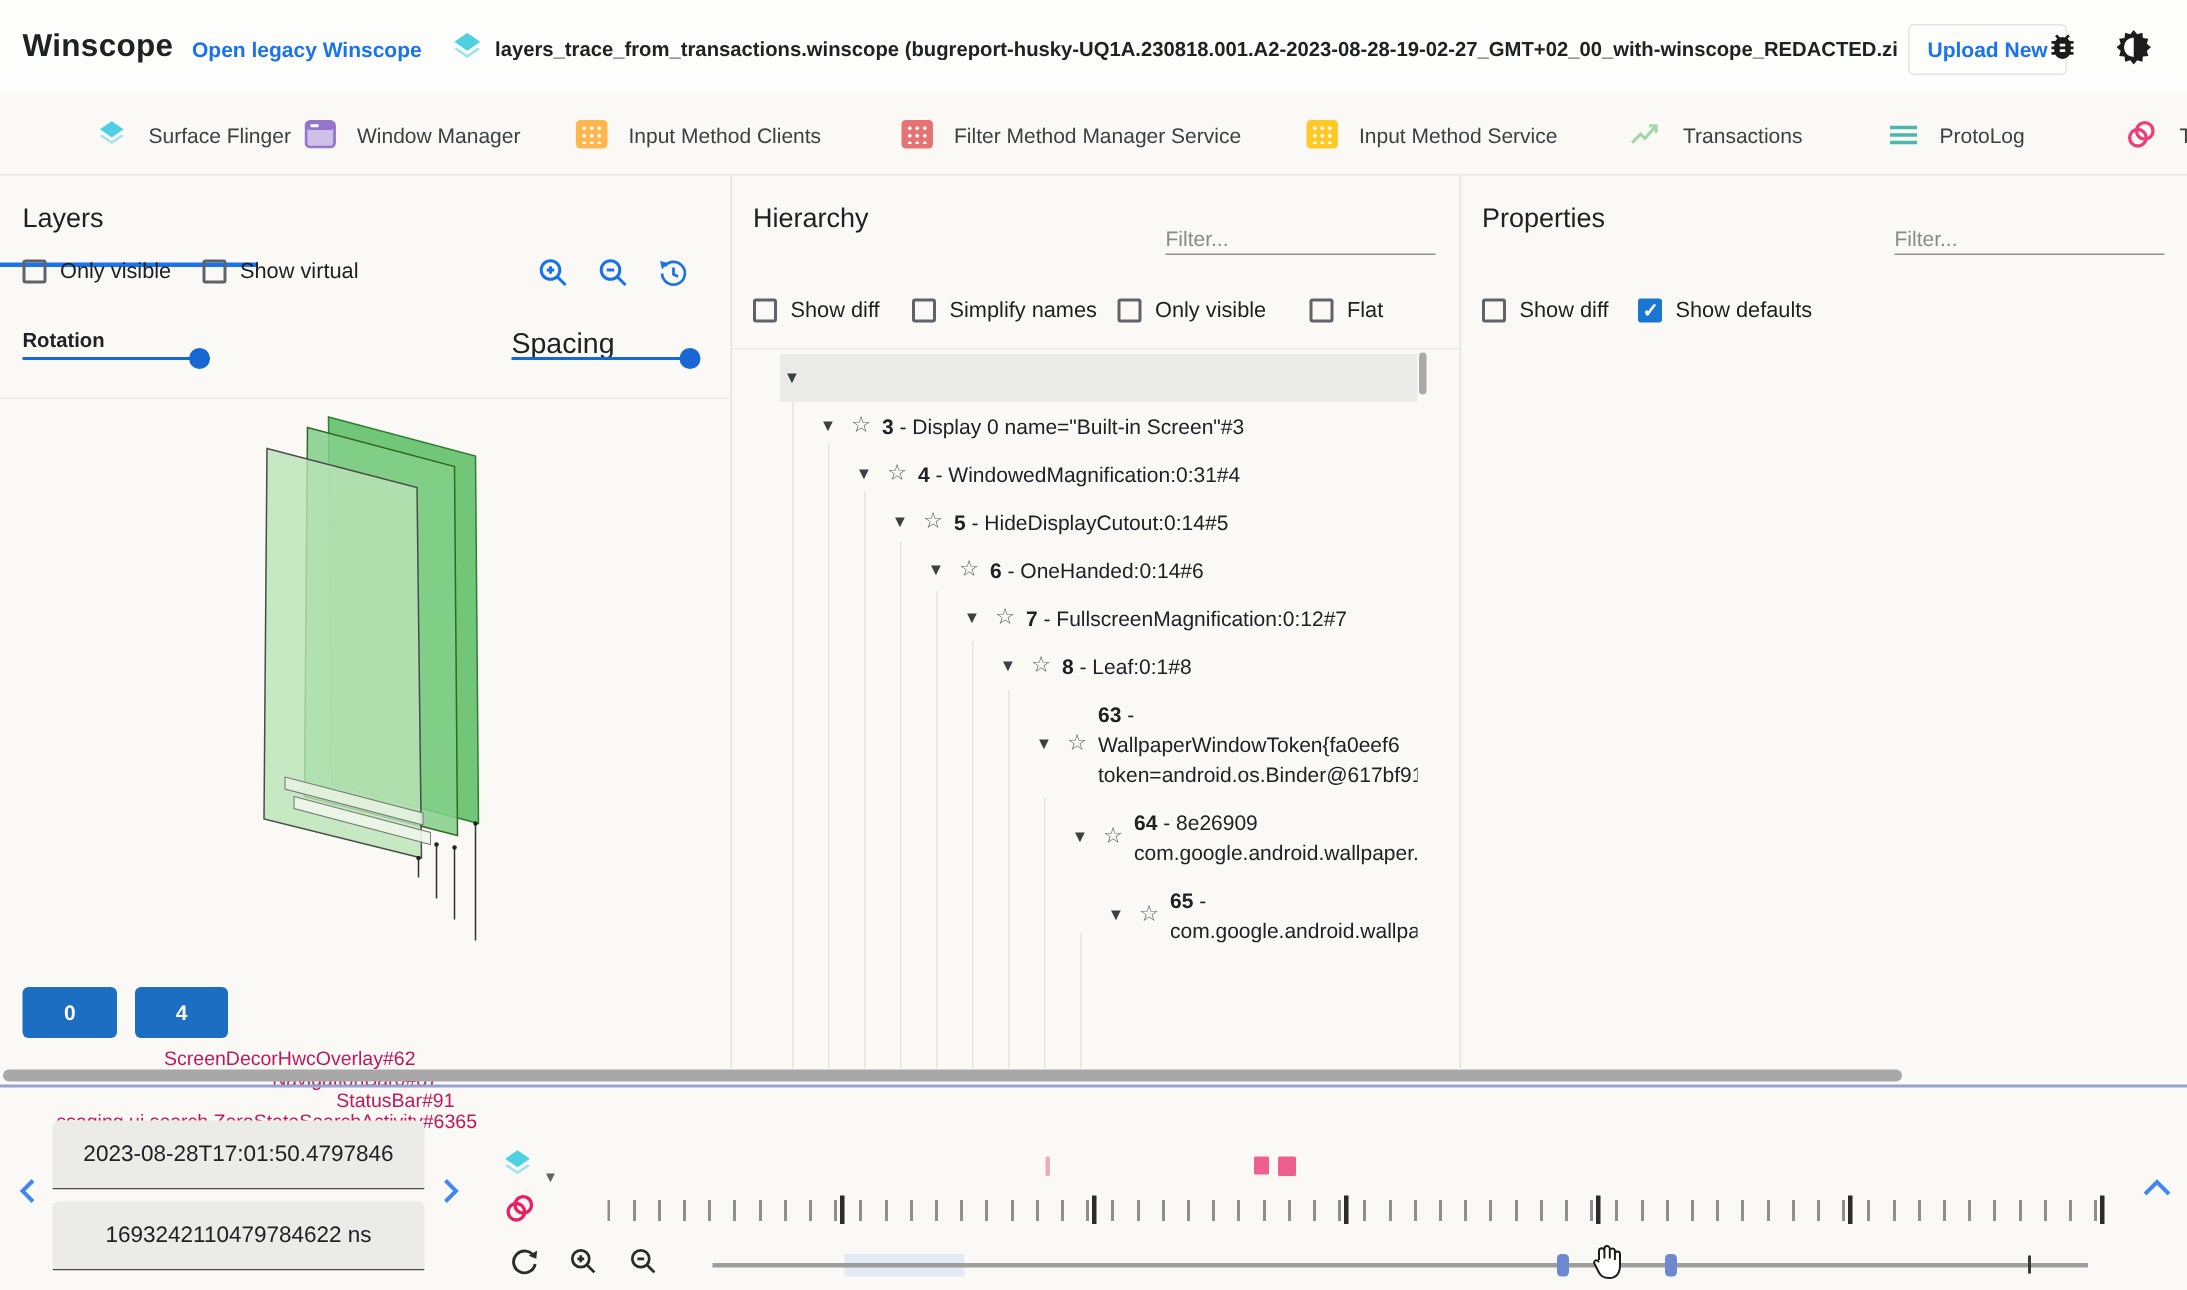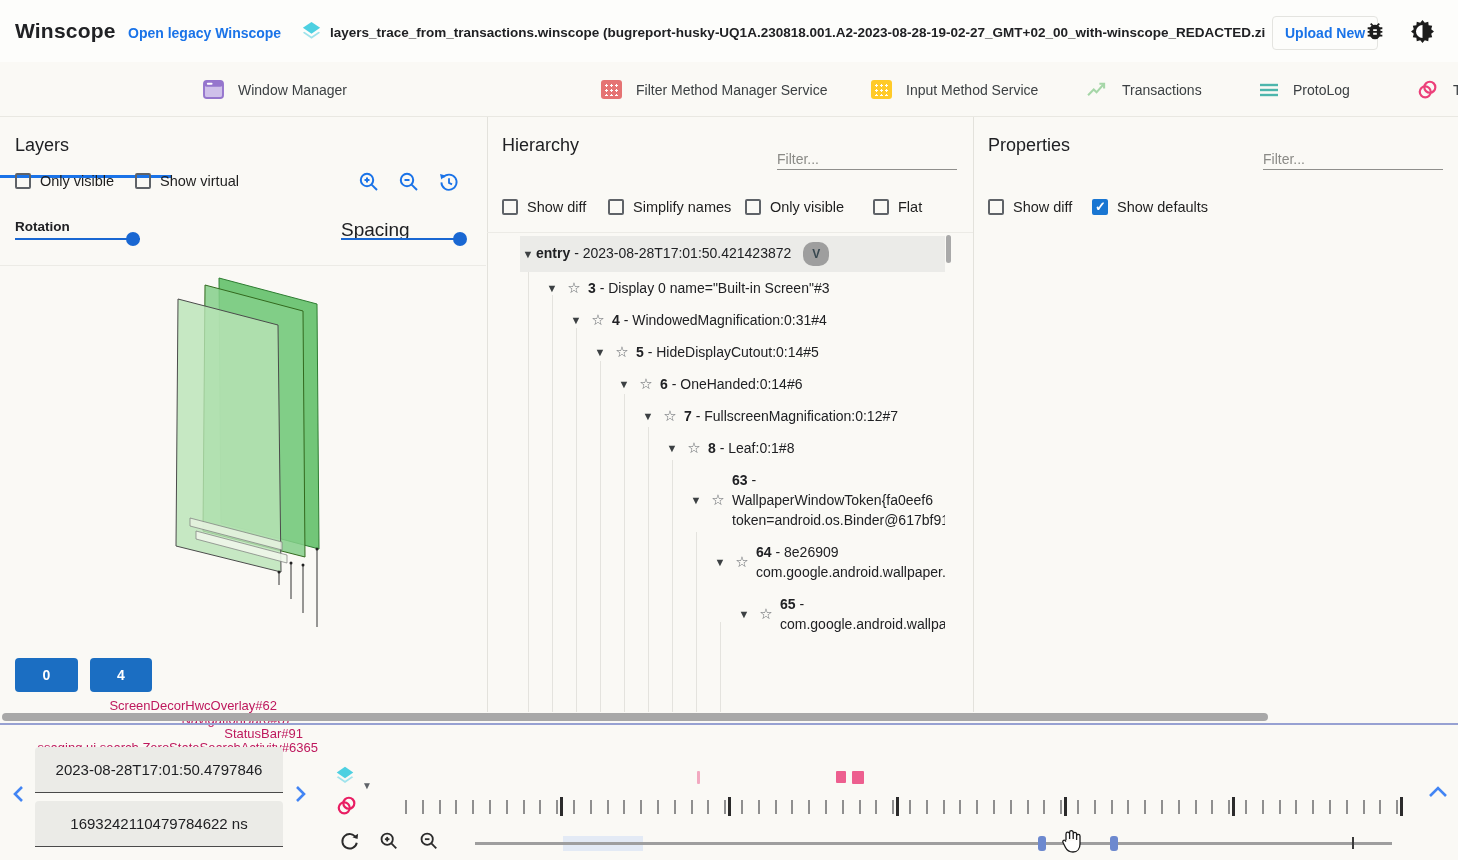--- a/index.html
+++ b/index.html
@@ -103,27 +103,38 @@
   <span id="contrast-icon">
     <svg width="23" height="23" viewBox="0 0 24 24">
         <path fill="#1c1c1c" d="M12 0l2.4 2.9 3.6-1 .4 3.7 3.7.4-1 3.6L24 12l-2.9 2.4 1 3.6-3.7.4-.4 3.7-3.6-1L12 24l-2.4-2.9-3.6 1-.4-3.7-3.7-.4 1-3.6L0 12l2.9-2.4-1-3.6 3.7-.4.4-3.7 3.6 1z"></path>
         <circle cx="12" cy="12" r="7.2" fill="#1c1c1c"></circle>
         <path d="M12 5.2 A6.8 6.8 0 0 0 12 18.8 Z" fill="#fff"></path>
       </svg>
   </span>
 </div>
 
 <div id="tabbar">
+  <div class="tab" style="left:64px">
+    <svg width="21" height="21" viewBox="0 0 24 24">
+        <path d="M12 2 L21 8.2 L12 14.4 L3 8.2 Z" fill="#4dd0e1"></path>
+        <path d="M4.6 12.2 L12 17.3 L19.4 12.2 L21 13.3 L12 19.5 L3 13.3 Z" fill="#9fe3ec"></path>
+      </svg>
+    <span class="tab-label">Surface Flinger</span>
+  </div>
   <div class="tab" style="left:203px">
     <svg width="21" height="19" viewBox="0 0 22 20">
         <rect x="1" y="1" width="20" height="18" rx="3" fill="#cfc0ea" stroke="#9575cd" stroke-width="2"></rect>
         <rect x="1" y="1" width="20" height="6" rx="3" fill="#9575cd"></rect>
         <rect x="4" y="3" width="6" height="2" rx="1" fill="#fff"></rect>
       </svg>
     <span class="tab-label">Window Manager</span>
+  </div>
+  <div class="tab" style="left:384px">
+    <span class="kbd-ic" style="background:#ffb74d"></span>
+    <span class="tab-label">Input Method Clients</span>
   </div>
   <div class="tab" style="left:601px">
     <span class="kbd-ic" style="background:#e57373"></span>
     <span class="tab-label">Filter Method Manager Service</span>
   </div>
   <div class="tab" style="left:871px">
     <span class="kbd-ic" style="background:#ffca28"></span>
     <span class="tab-label">Input Method Service</span>
   </div>
   <div class="tab" style="left:1087px">
@@ -256,23 +267,20 @@
         <div class="guide" style="left: 137px; top: 277px; height: 318px;"></div>
         <div class="guide" style="left: 161px; top: 310px; height: 285px;"></div>
         <div class="guide" style="left: 185px; top: 343px; height: 252px;"></div>
         <div class="guide" style="left: 209px; top: 415px; height: 180px;"></div>
         <div class="guide" style="left: 233px; top: 505px; height: 90px;"></div>
       </div>
 
     <div id="tree">
       <div class="trow" style="background:#ebebe8">
         <span class="arr">▼</span>
-        <span class="ntext"><span class="nid">entry</span>
-          <span class="nname">- 2023-08-28T17:01:50.421423872</span>
-          <span class="chip">V</span></span>
       </div>
       <div class="trow" style="padding-left:24px">
         <span class="arr">▼</span>
           <span class="star">☆</span>
         <span class="ntext"><span class="nid">3</span>
           <span class="nname">- Display 0 name="Built-in Screen"#3</span></span>
       </div>
       <div class="trow" style="padding-left:48px">
         <span class="arr">▼</span>
           <span class="star">☆</span>

